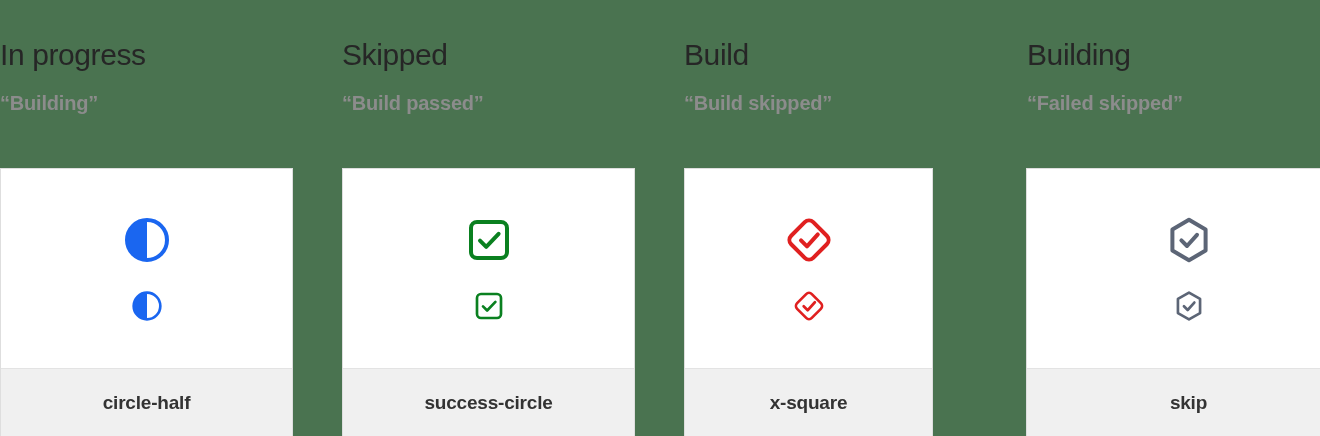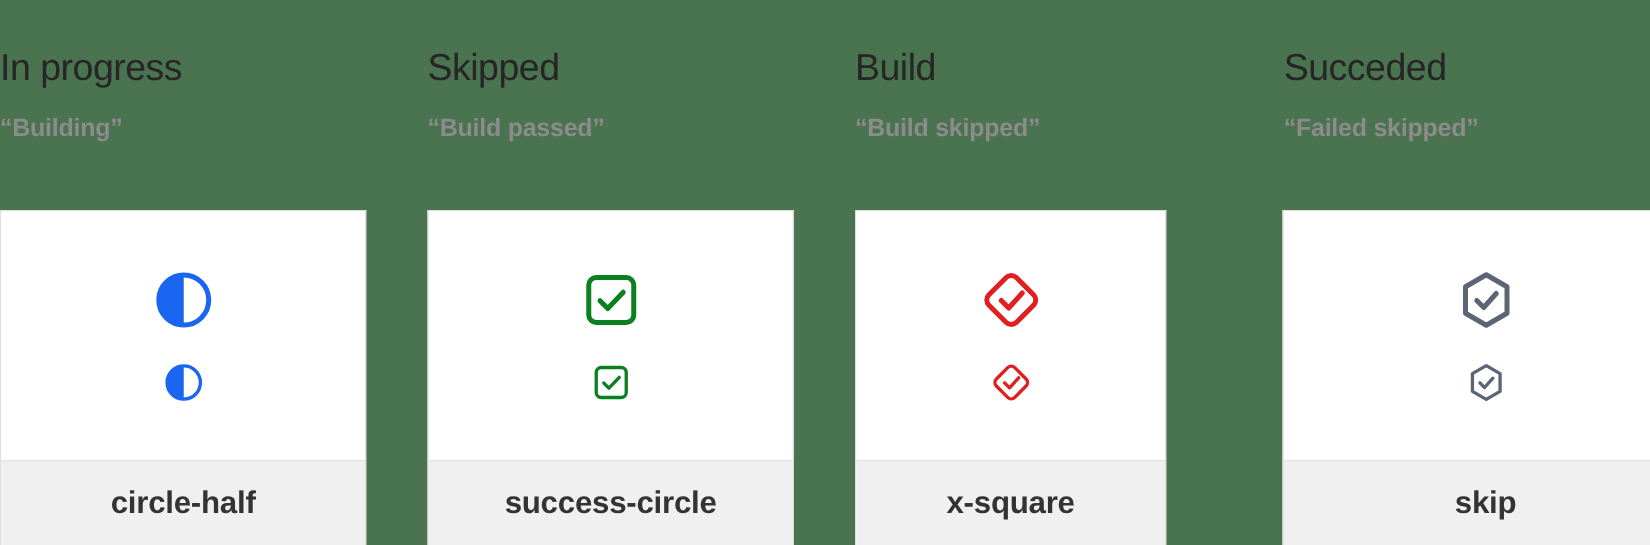--- a/index.html
+++ b/index.html
@@ -101,21 +101,21 @@
   }
   .card-footer {
     flex: 1 1 auto;
     background: #f0f0f0;
     border-top: 1px solid #e3e3e3;
     display: flex;
     align-items: center;
     justify-content: center;
   }
   .card-name {
-    font-size: 25px;
+    font-size: 19px;
     font-weight: bold;
     color: #333333;
     letter-spacing: -0.2px;
   }
 </style>
 </head>
 <body>
 
 <div class="board">
 
@@ -135,21 +135,21 @@
 
   <div class="column col-2">
     <div class="heading-block">
       <h2 class="status-title">Build</h2>
       <p class="status-sub">“Build skipped”</p>
     </div>
   </div>
 
   <div class="column col-3">
     <div class="heading-block">
-      <h2 class="status-title">Succeded</h2>
+      <h2 class="status-title">Building</h2>
       <p class="status-sub">“Failed skipped”</p>
     </div>
   </div>
 
   <div class="card card-0">
     <div class="card-preview">
       <span class="icon-large">
         <svg viewBox="0 0 24 24" width="48" height="48" aria-hidden="true">
           <circle cx="12" cy="12" r="10" fill="none" stroke="#1a66f0" stroke-width="2"></circle>
           <path d="M12 2 A10 10 0 0 0 12 22 Z" fill="#1a66f0"></path>

